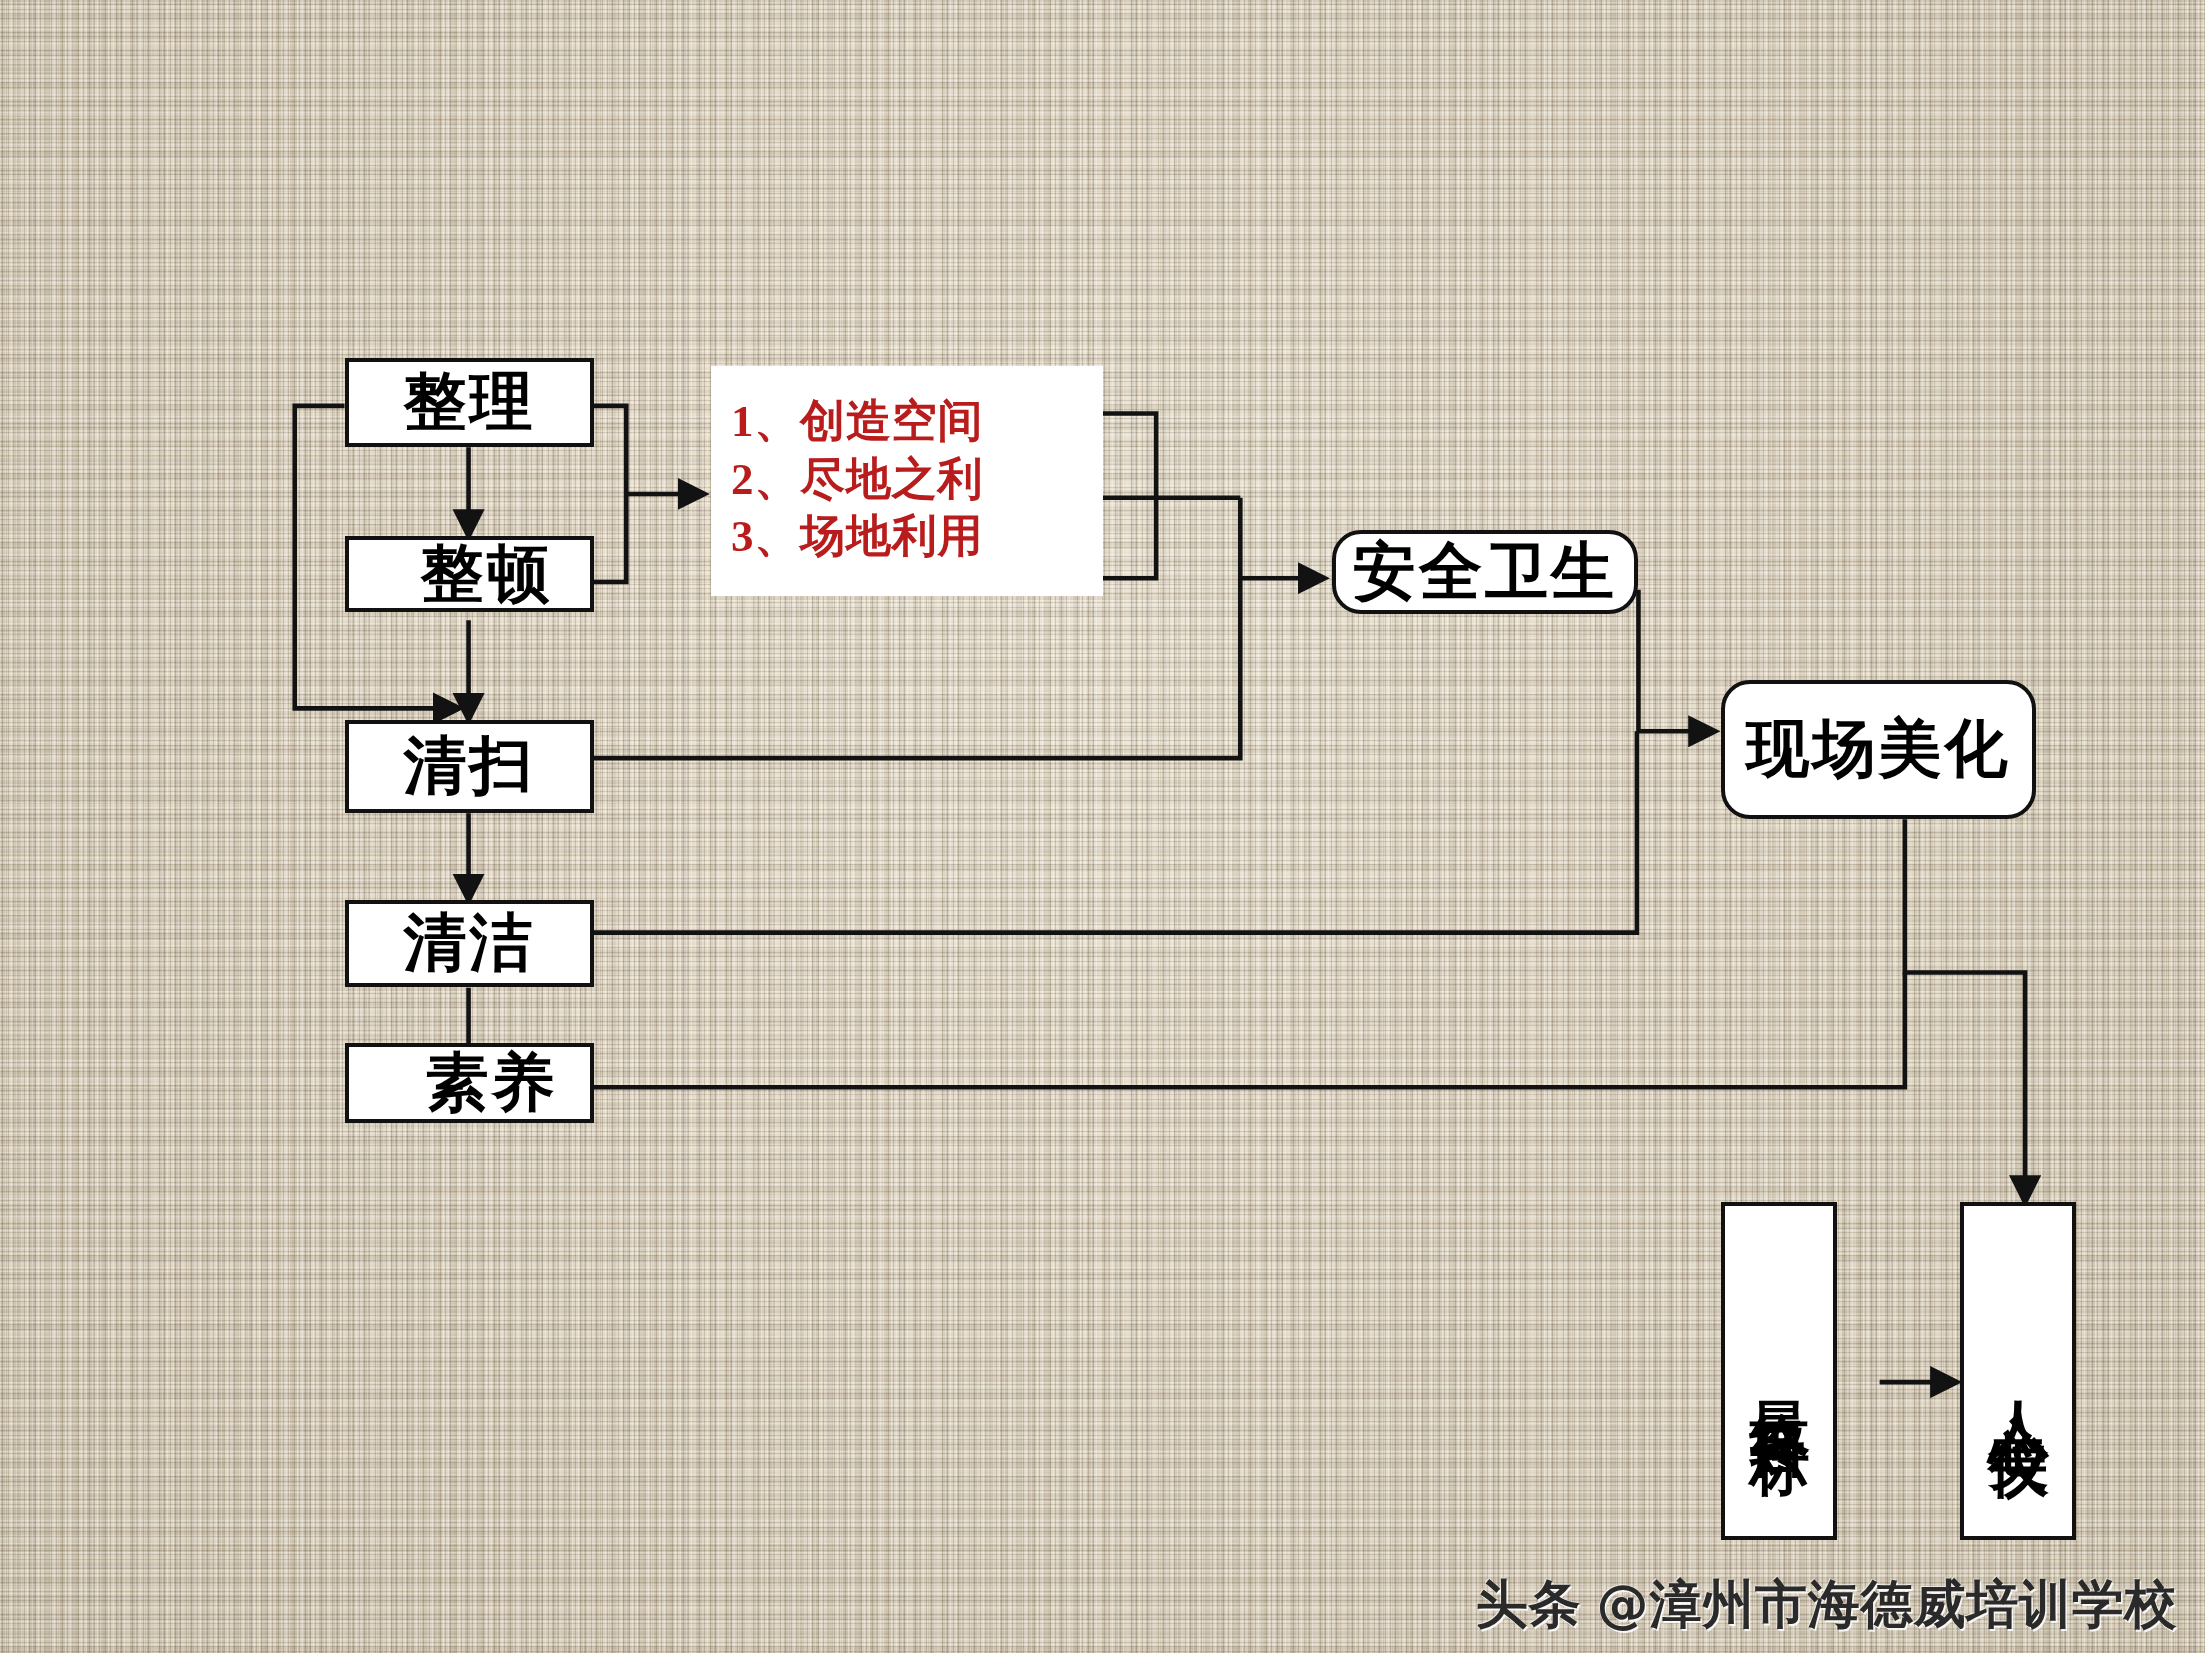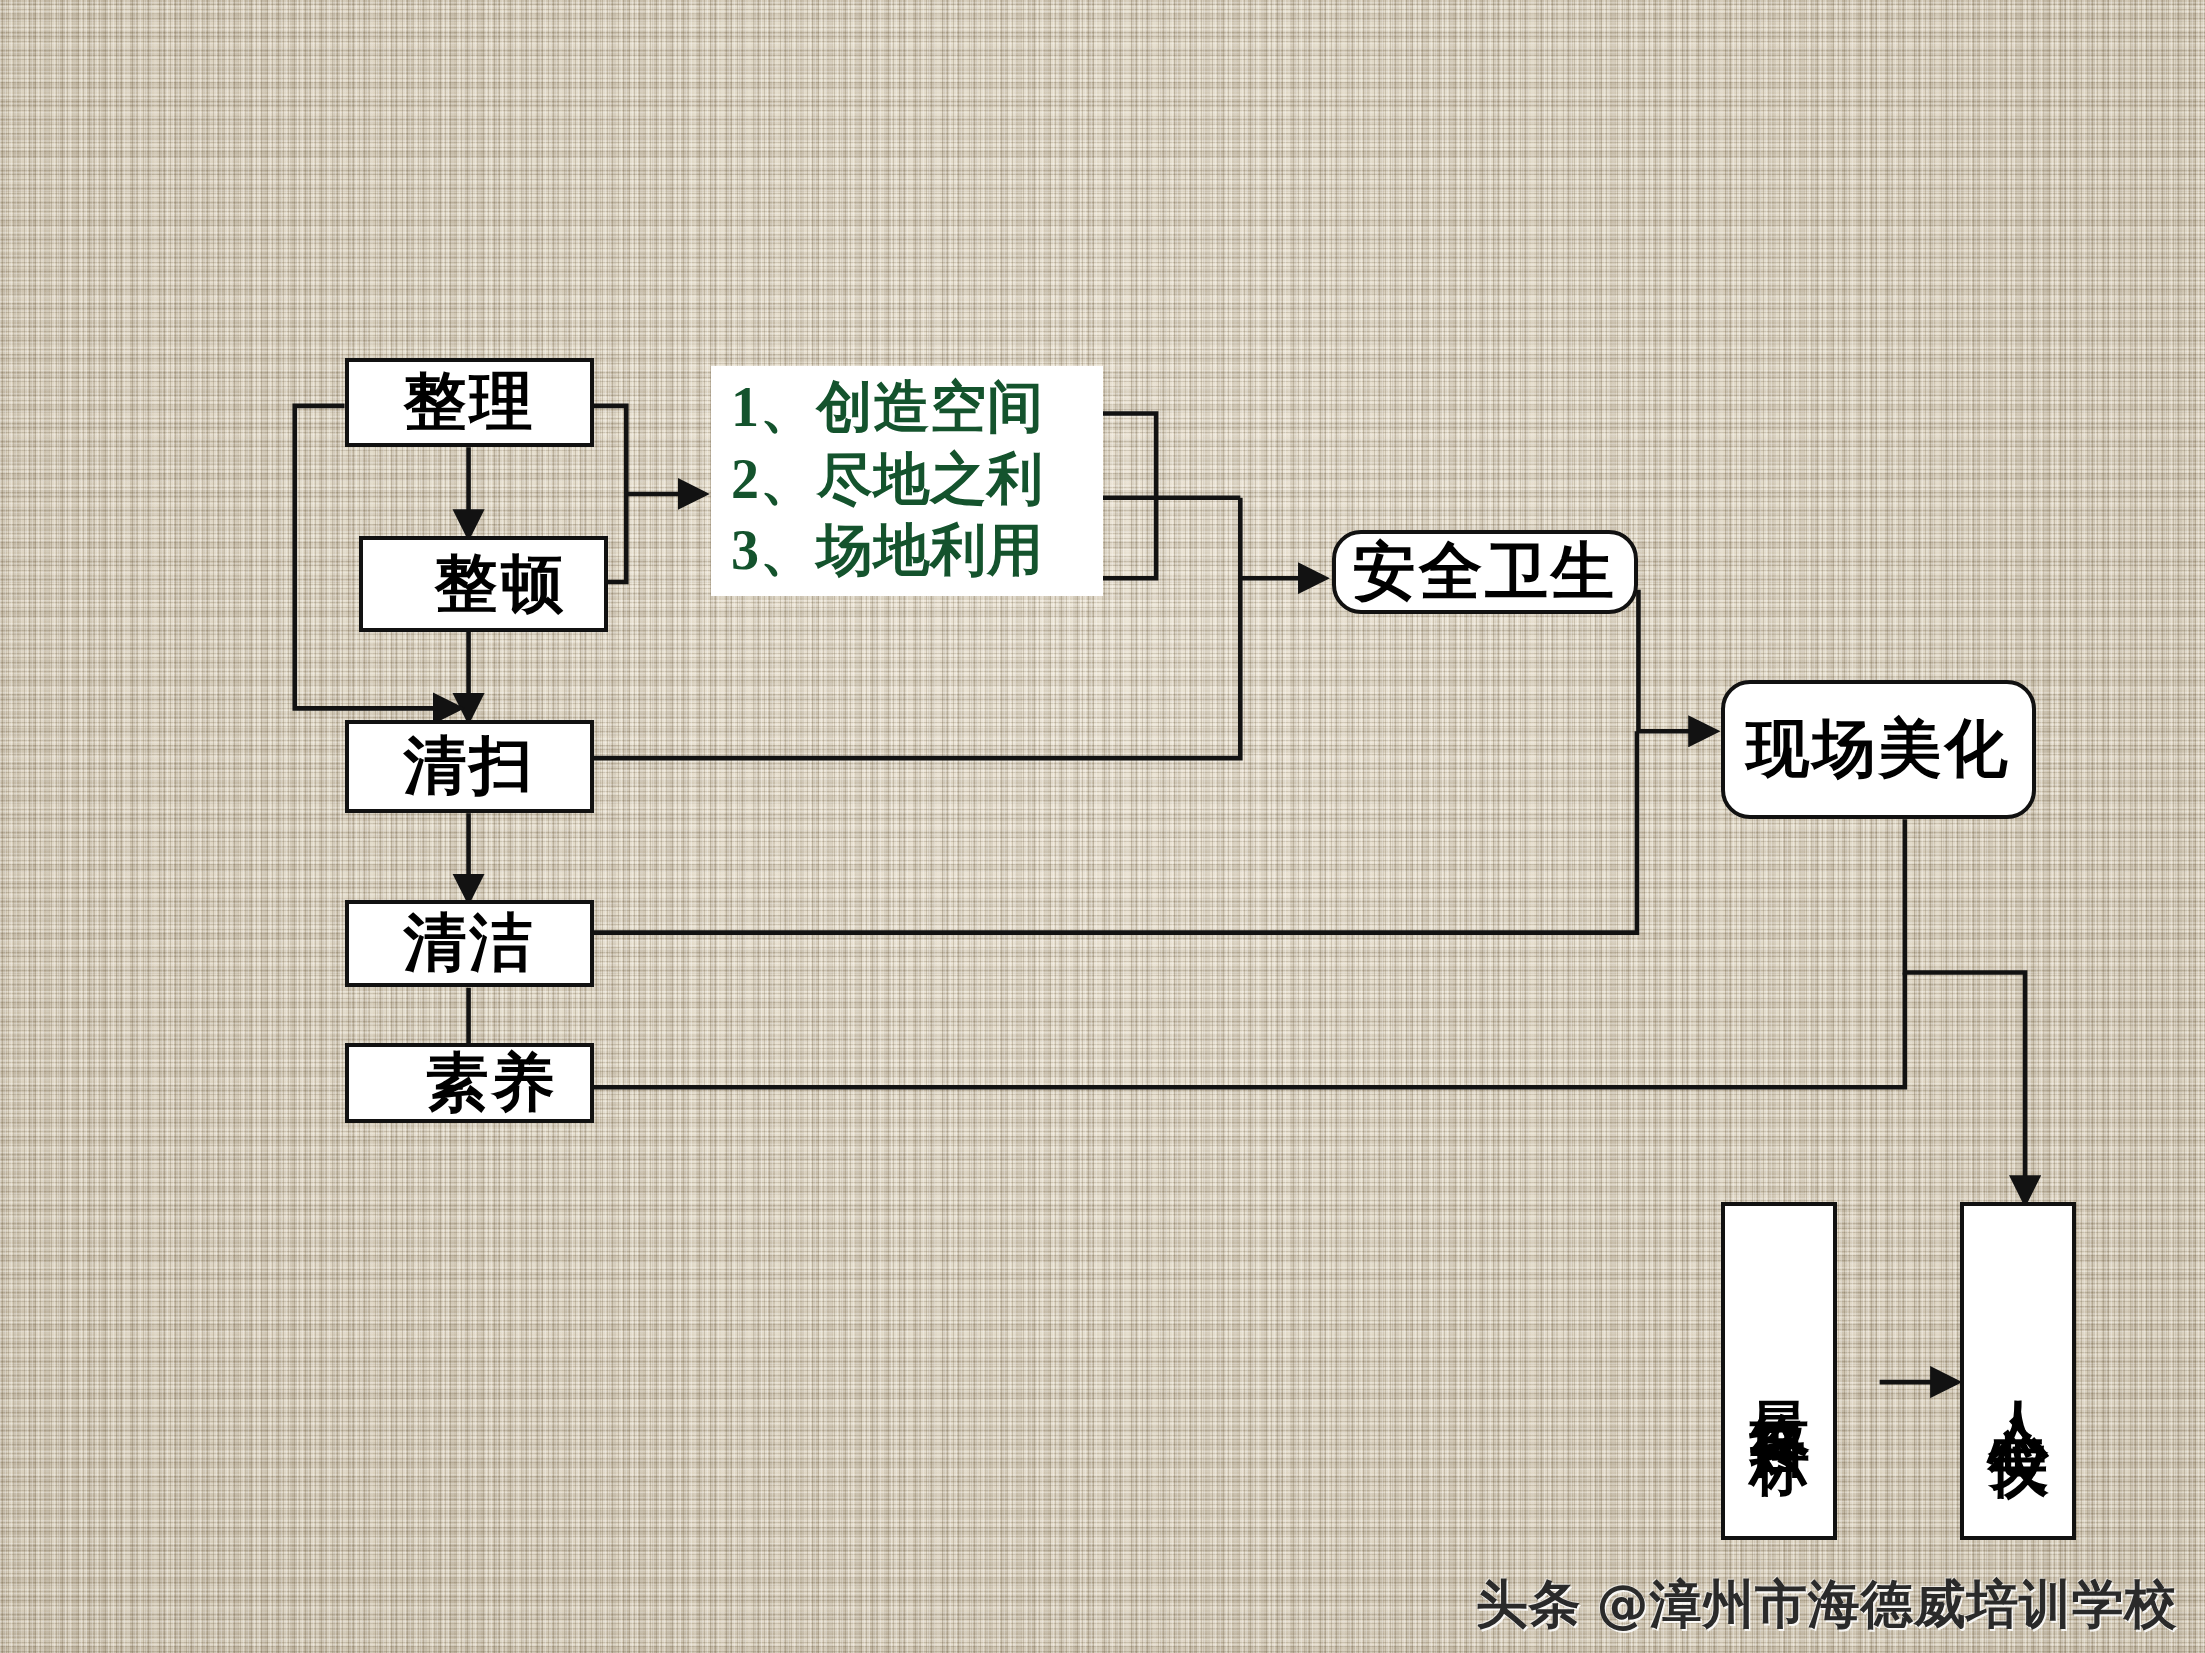--- a/index.html
+++ b/index.html
@@ -117,23 +117,23 @@
   #list-panel {
     position: absolute;
     background: #ffffff;
     box-sizing: border-box;
     padding: 10.7px 20px 13.8px 20px;
     display: flex;
     flex-direction: column;
     justify-content: center;
   }
   .list-row {
-    font-size: 56px;
-    font-weight: bold;
-    color: #14532d;
+    font-size: 45px;
+    font-weight: bold;
+    color: #b91c1c;
     white-space: nowrap;
     line-height: 1.28;
     letter-spacing: 0.8px;
   }
 
   
   #watermark {
     position: absolute;
     right: 27.6px;
     bottom: 13.8px;
@@ -196,21 +196,21 @@
 
     <path class="conn" d="M 775 1420 L 2488 1420 L 2488 1270"></path>
 
     <path class="conn" d="M 2455 1805 L 2556 1805" marker-end="url(#arrow)"></path>
   </svg>
 
   <div class="node hstep" style="left:345px; top:358px; width:249px; height:89px;">
     <span>整理</span>
   </div>
 
-  <div class="node hstep" style="left:359px; top:536px; width:249px; height:96px;padding-left:34px;">
+  <div class="node hstep" style="left:345px; top:536px; width:249px; height:76px;padding-left:34px;">
     <span>整顿</span>
   </div>
 
   <div class="node hstep" style="left:345px; top:720px; width:249px; height:93px;">
     <span>清扫</span>
   </div>
 
   <div class="node hstep" style="left:345px; top:900px; width:249px; height:87px;">
     <span>清洁</span>
   </div>

